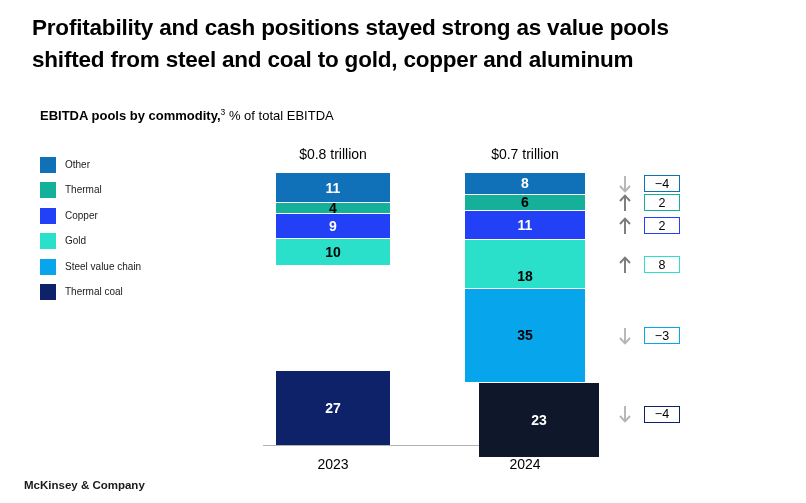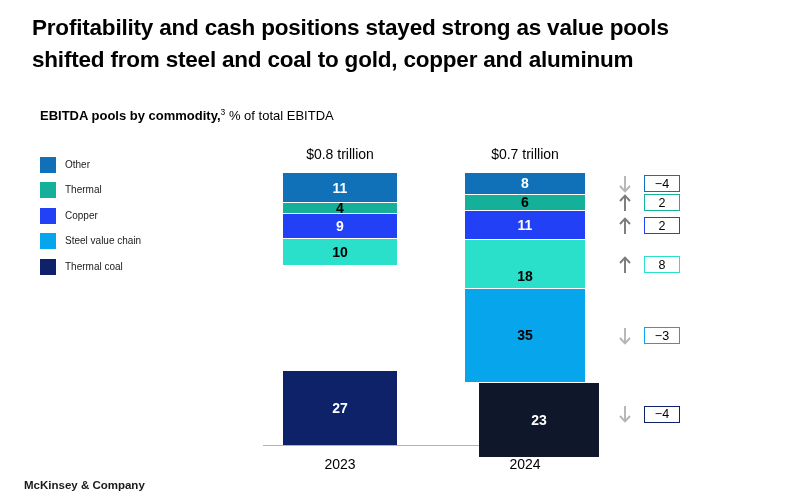--- a/index.html
+++ b/index.html
@@ -225,32 +225,36 @@
   </div>
   <div class="legend-item">
     <span class="legend-swatch" style="background: rgb(20, 176, 154);"></span>
     <span class="legend-label">Thermal</span>
   </div>
   <div class="legend-item">
     <span class="legend-swatch" style="background: rgb(34, 64, 245);"></span>
     <span class="legend-label">Copper</span>
   </div>
   <div class="legend-item">
+    <span class="legend-swatch" style="background: rgb(42, 224, 203);"></span>
+    <span class="legend-label">Gold</span>
+  </div>
+  <div class="legend-item">
     <span class="legend-swatch" style="background: rgb(6, 165, 236);"></span>
     <span class="legend-label">Steel value chain</span>
   </div>
   <div class="legend-item">
     <span class="legend-swatch" style="background: rgb(13, 34, 104);"></span>
     <span class="legend-label">Thermal coal</span>
   </div>
 </div>
 
 <div id="plot">
   <div id="axis-line"></div>
-  <div class="bar-group" style="left: 283px; top: 173px; width: 114px; height: 272px;">
+  <div class="bar-group" style="left: 276px; top: 173px; width: 114px; height: 272px;">
     <div class="bar-total">$0.8 trillion</div>
     <div class="bar-stack">
         <div class="bar-seg" style="top: 0px; height: 30.2222px; background: rgb(16, 112, 184);">
           <span class="bar-seg-value" style="color: rgb(255, 255, 255);">11</span>
         </div>
         <div class="bar-seg" style="top: 30.2222px; height: 10.9899px; background: rgb(20, 176, 154);">
           <span class="bar-seg-value" style="color: rgb(0, 0, 0);">4</span>
         </div>
         <div class="bar-seg" style="top: 41.2121px; height: 24.7273px; background: rgb(34, 64, 245);">
           <span class="bar-seg-value" style="color: rgb(255, 255, 255);">9</span>

